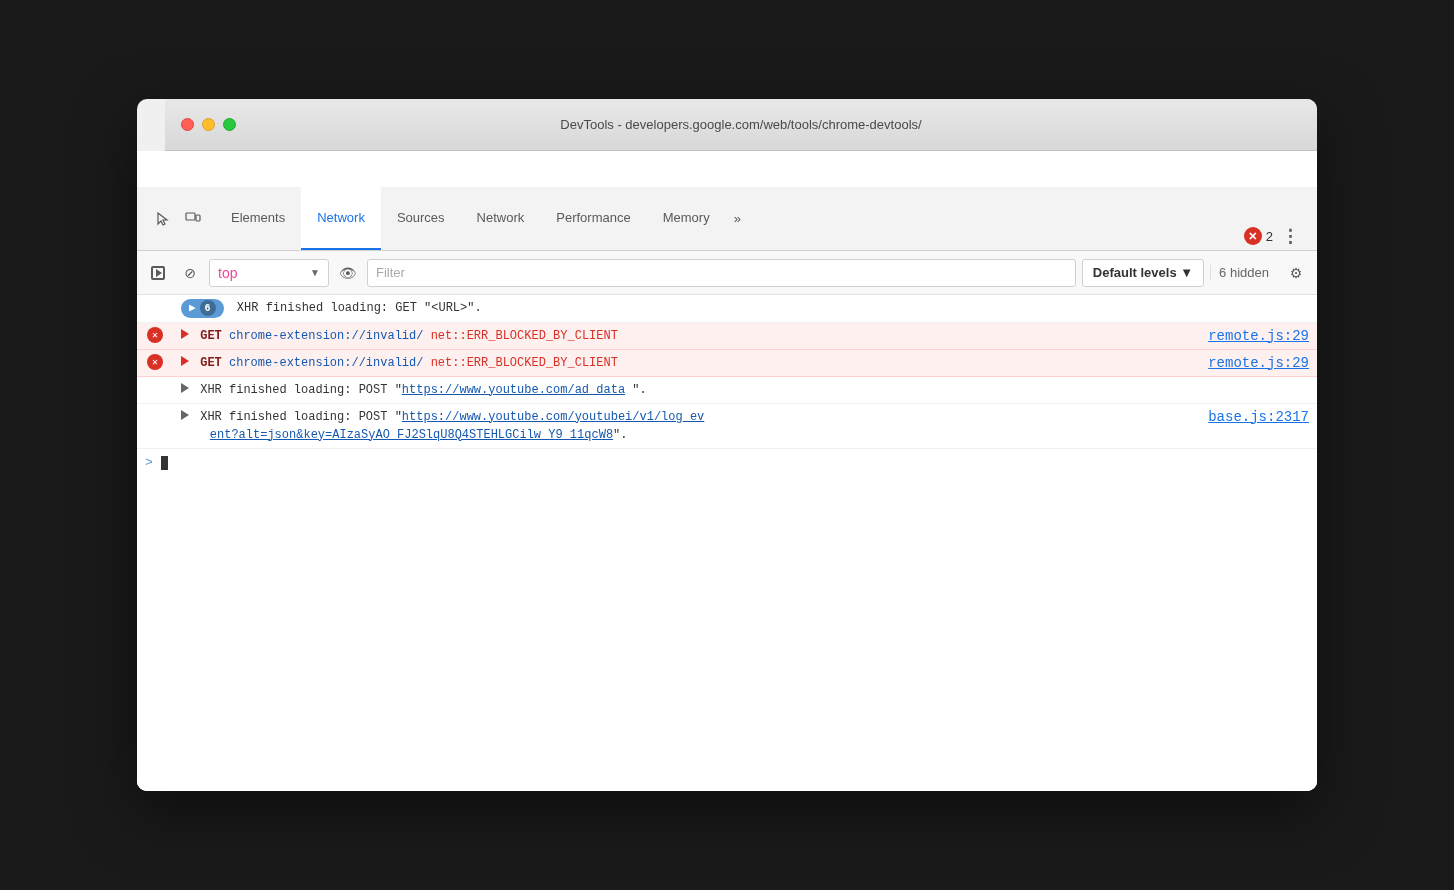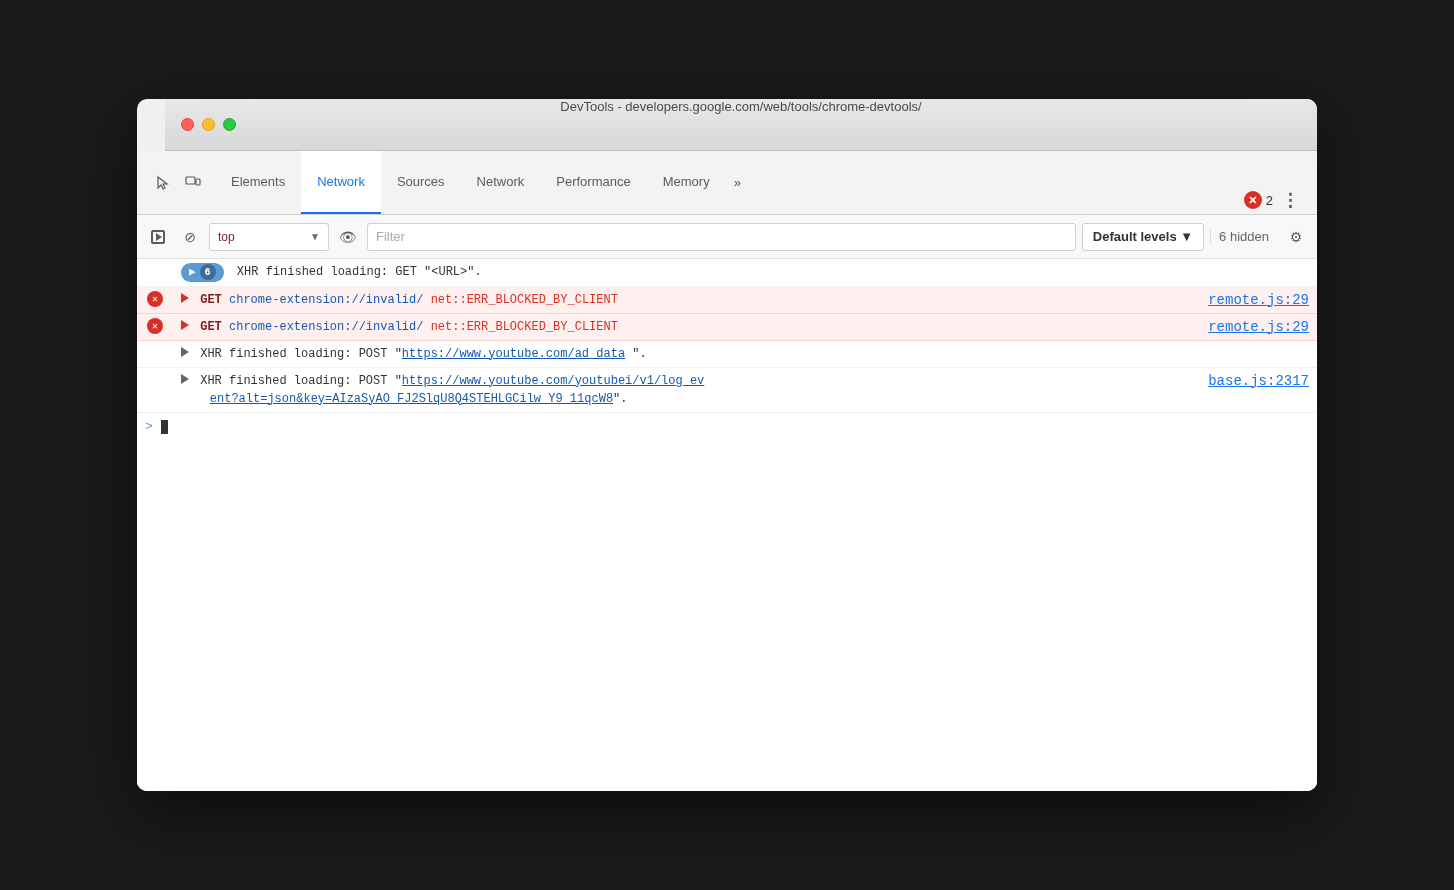--- a/index.html
+++ b/index.html
@@ -15,20 +15,21 @@
       width: 1180px;
       background: #f0f0f0;
       border-radius: 10px;
       overflow: hidden;
       box-shadow: 0 20px 60px rgba(0,0,0,0.5);
     }
     .titlebar {
       background: linear-gradient(to bottom, #e8e8e8, #d8d8d8);
       height: 52px;
       display: flex;
+      align-items: center;
       padding: 0 16px;
       border-bottom: 1px solid #c0c0c0;
       position: relative;
       margin-left: 28px;
     }
     .traffic-lights {
       display: flex;
       gap: 8px;
       align-items: center;
     }
@@ -55,20 +56,21 @@
       flex-direction: column;
       height: 640px;
     }
     .tabs-bar {
       background: #f3f3f3;
       border-bottom: 1px solid #d0d0d0;
       display: flex;
       align-items: flex-end;
       height: 64px;
       padding: 0 4px;
+      margin-top: 36px;
     }
     .tab-actions {
       display: flex;
       align-items: center;
       gap: 2px;
       padding: 0 8px;
       height: 100%;
     }
     .tab-action-btn {
       width: 28px;
@@ -173,22 +175,22 @@
       gap: 4px;
       border: 1px solid #d0d0d0;
       border-radius: 3px;
       padding: 2px 8px;
       cursor: pointer;
       background: white;
       height: 28px;
       min-width: 120px;
     }
     .context-text {
-      font-size: 12px;
-      color: #7f1d1d;
+      font-size: 14px;
+      color: #ec4899;
       flex: 1;
     }
     .chevron { font-size: 10px; color: #666; }
     .eye-btn {
       width: 26px;
       height: 26px;
       display: flex;
       align-items: center;
       justify-content: center;
       cursor: pointer;

